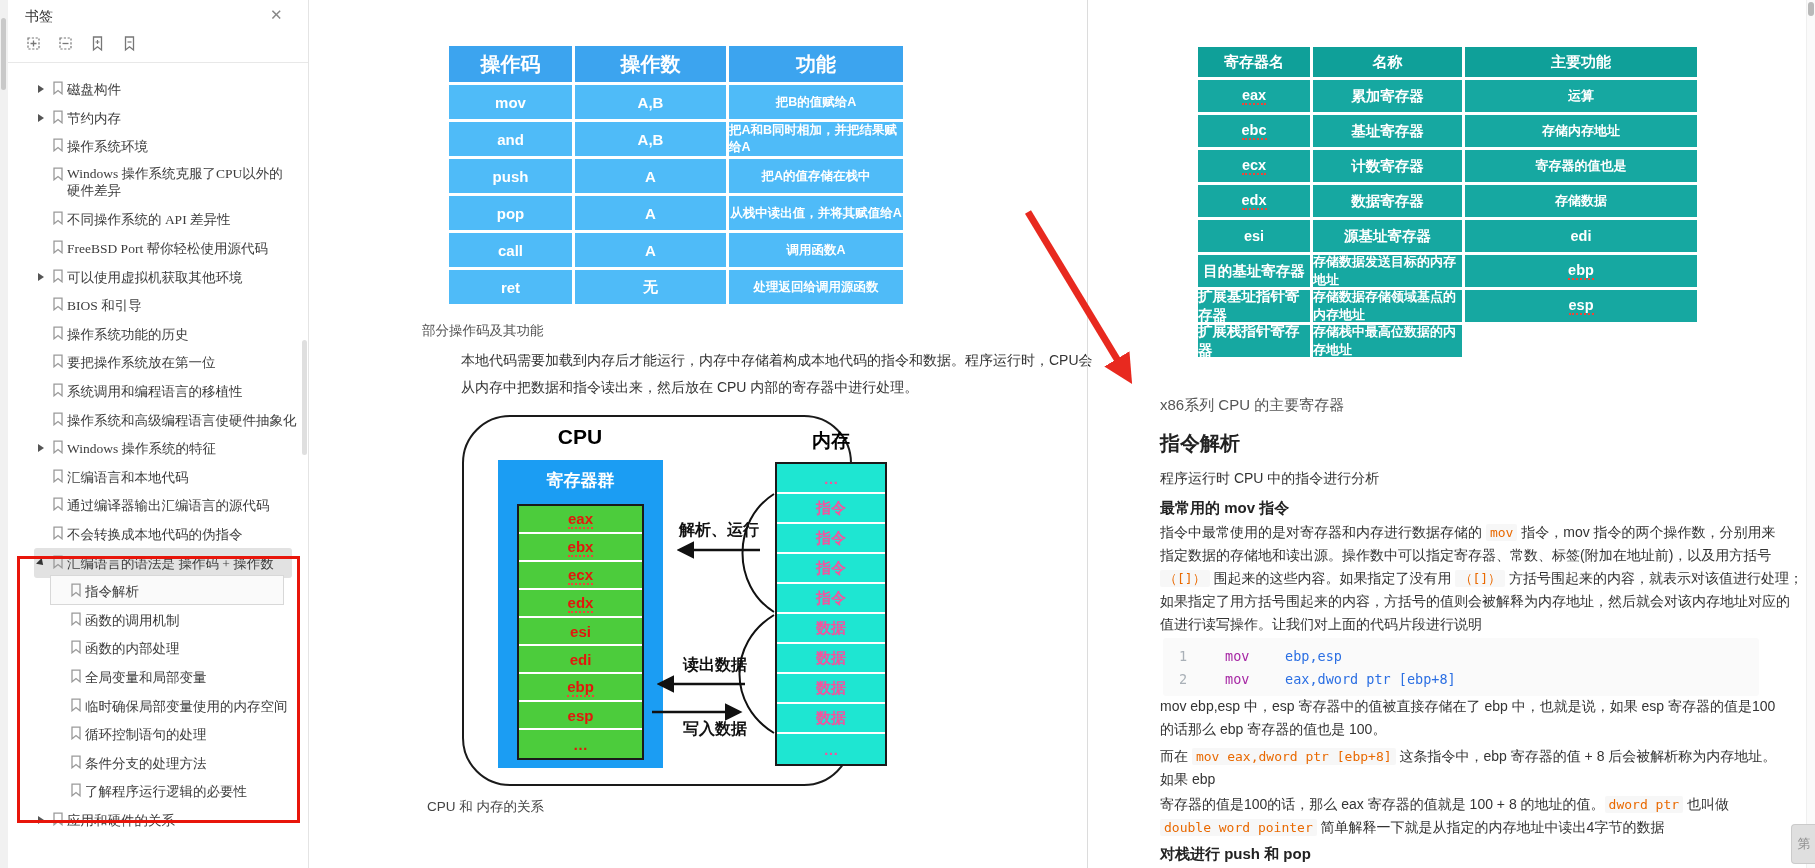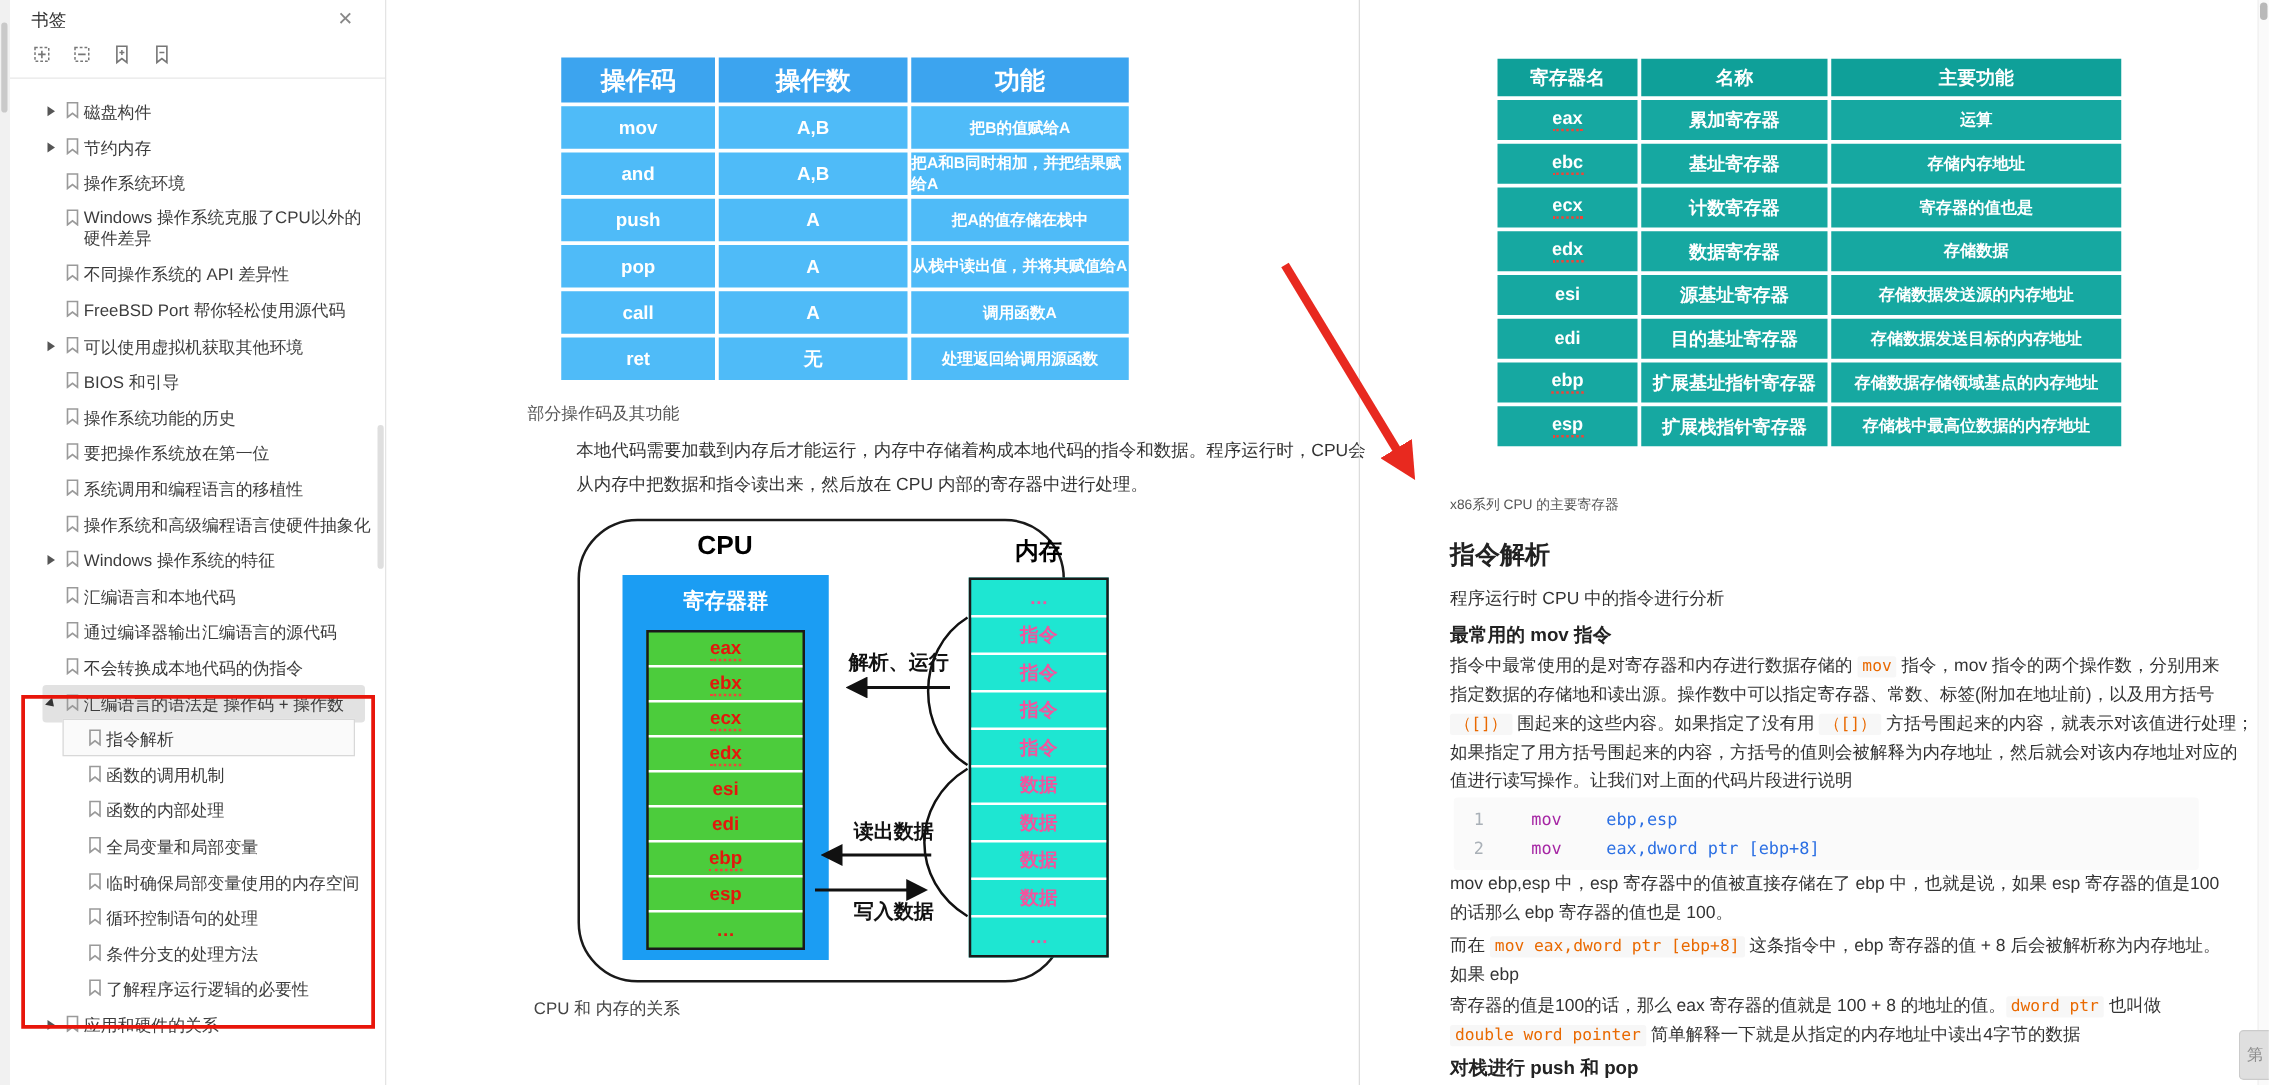--- a/index.html
+++ b/index.html
@@ -24,21 +24,21 @@
   .sb-toolbar{position:absolute;left:16px;top:34px;display:flex;gap:14px;}
   .sb-toolbar .tool{width:18px;height:18px;display:inline-flex;align-items:center;justify-content:center;}
   .sb-divider{position:absolute;left:0;top:62px;width:100%;height:1px;background:#E8E8E8;}
   .sb-scroll-thumb{position:absolute;right:1px;top:340px;width:5px;height:115px;background:#DFDFDF;border-radius:3px;}
 
   .tree-row{position:absolute;left:0;width:292px;height:26px;font-size:13.5px;color:#3C3C3C;z-index:0;}
   .tree-row .arrow{position:absolute;left:30px;top:9px;width:0;height:0;
      border-left:6px solid #555;border-top:4px solid transparent;border-bottom:4px solid transparent;}
   .tree-row .arrow.expanded{transform:rotate(45deg);border-left-color:#333;}
   .tree-row .bm{position:absolute;left:44px;top:5px;line-height:0;}
-  .tree-row .lbl{position:absolute;left:59px;top:5px;white-space:nowrap;}
+  .tree-row .lbl{position:absolute;left:59px;top:5px;white-space:nowrap;font-family:Liberation Serif, serif;}
   .tree-row.lvl1 .bm{left:62px;}
   .tree-row.lvl1 .lbl{left:77px;}
   .tree-row.two-line{height:44px;}
   .tree-row.two-line .lbl{white-space:normal;width:226px;line-height:17px;top:3px;}
   .tree-row.hl-parent::before{content:'';position:absolute;left:26px;right:8px;top:-2px;bottom:-2px;
      background:#E2E2E2;border-radius:3px;z-index:-1;}
   .tree-row.hl-selected::before{content:'';position:absolute;left:42px;right:16px;top:-3px;bottom:-1px;
      background:#FAFAFA;border:1px solid #D8D8D8;z-index:-1;}
   .red-rect{position:absolute;left:9px;top:556px;width:277px;height:261px;border:3px solid #E8150A;z-index:6;pointer-events:none;}
 
@@ -74,21 +74,21 @@
   .d-svg{position:absolute;left:0;top:0;}
   .d-lbl{position:absolute;width:110px;text-align:center;font-weight:bold;font-size:16px;color:#111;}
 
   
   #reg-table{position:absolute;left:1198px;top:47px;display:grid;grid-template-columns:112px 149px 232px;gap:3px;}
   #reg-table .c{display:flex;align-items:center;justify-content:center;color:#fff;font-weight:bold;}
   #reg-table .rt-h{background:#0FA099;height:30px;font-size:15px;}
   #reg-table .rt-c{background:#16A8A1;height:32px;font-size:14.5px;}
   #reg-table .fn{font-size:13px;}
   #reg-table .ru{border-bottom:2px dotted #F04438;}
-  .p2-caption{position:absolute;left:1160px;top:396px;font-size:11px;color:#555;}
+  .p2-caption{position:absolute;left:1160px;top:396px;font-size:15px;color:#555;}
   .p2-h2{position:absolute;left:1160px;top:430px;font-size:20px;font-weight:bold;color:#222;}
   .p2-text{position:absolute;left:1160px;top:470px;font-size:14px;color:#333;}
   .p2-h3{position:absolute;left:1160px;top:499px;font-size:15px;font-weight:bold;color:#222;}
   .p2p{position:absolute;left:1160px;}
   .p2p .line{height:23px;white-space:nowrap;font-size:14px;color:#333;}
   #p2-para1{top:524px;}
   #p2-para2{top:698px;}
   #p2-para3{top:748px;}
   #p2-para4{top:796px;}
   .p2-h3b{position:absolute;left:1160px;top:845px;font-size:15px;font-weight:bold;color:#222;}
@@ -427,21 +427,20 @@
       <div class="c rt-c fn">寄存器的值也是</div>
       <div class="c rt-c">
         <span class="ru">edx</span>
       </div>
       <div class="c rt-c">数据寄存器</div>
       <div class="c rt-c fn">存储数据</div>
       <div class="c rt-c">
         <span>esi</span>
       </div>
       <div class="c rt-c">源基址寄存器</div>
-      <div class="c rt-c fn">存储数据发送源的内存地址</div>
       <div class="c rt-c">
         <span>edi</span>
       </div>
       <div class="c rt-c">目的基址寄存器</div>
       <div class="c rt-c fn">存储数据发送目标的内存地址</div>
       <div class="c rt-c">
         <span class="ru">ebp</span>
       </div>
       <div class="c rt-c">扩展基址指针寄存器</div>
       <div class="c rt-c fn">存储数据存储领域基点的内存地址</div>

